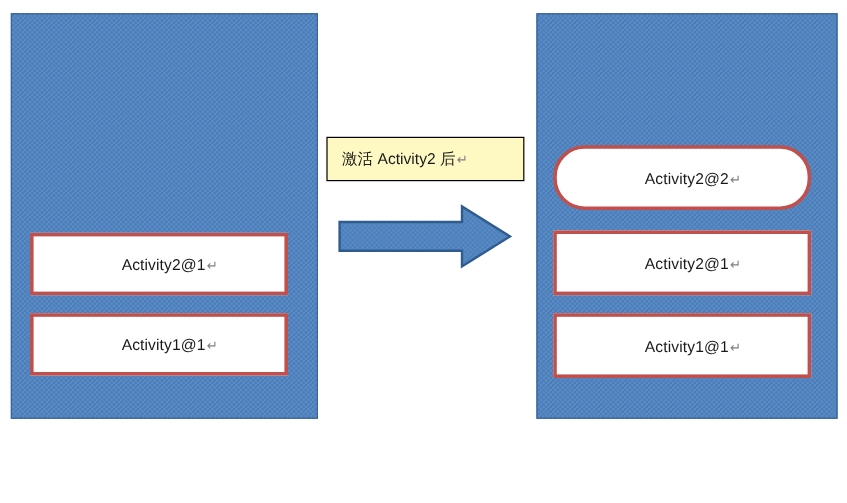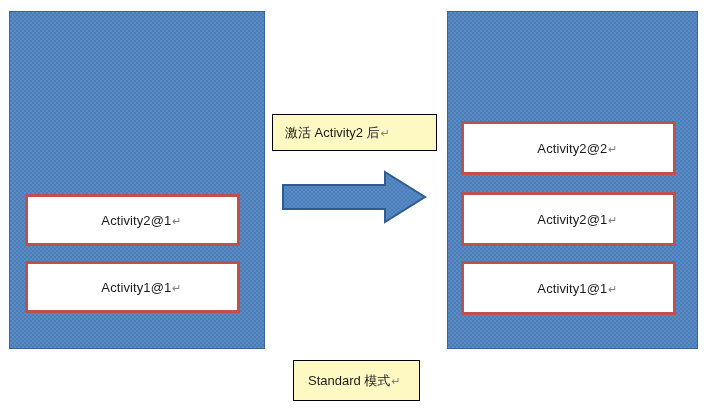--- a/index.html
+++ b/index.html
@@ -70,21 +70,21 @@
     font-size: 11px;
     padding-left: 1px;
     vertical-align: baseline;
   }
 
   
   #left-box-activity2-1 { left: 25px;  top: 194px; width: 215px; height: 52px; }
   #left-box-activity1-1 { left: 25px;  top: 261px; width: 215px; height: 52px; }
 
   
-  #right-box-activity2-2 { left: 461px; top: 121px; width: 215px; height: 54px; }
+  #right-box-activity2-2 { left: 461px; top: 121px; width: 215px; height: 54px; border-radius: 26px; }
   #right-box-activity2-1 { left: 461px; top: 192px; width: 215px; height: 54px; }
   #right-box-activity1-1 { left: 461px; top: 261px; width: 215px; height: 54px; }
 
   
   .caption-box {
     position: absolute;
     box-sizing: border-box;
     background: #fef9c3;
     border: 1px solid #000000;
     display: flex;
@@ -145,23 +145,20 @@
   </div>
 
   <div class="activity-box" id="right-box-activity1-1">
     <span class="activity-label"><span>Activity1@1</span><span class="pilcrow">↵</span></span>
   </div>
 
   <div class="caption-box" id="caption-activate">
     <span class="caption-text"><span>激活 Activity2 后</span><span class="pilcrow">↵</span></span>
   </div>
 
-  <div class="caption-box" id="caption-mode">
-    <span class="caption-text"><span>Standard 模式</span><span class="pilcrow">↵</span></span>
-  </div>
 
   <svg id="transition-arrow" viewBox="0 0 146 56">
     <defs>
       <pattern id="arrowTex" width="4" height="4" patternUnits="userSpaceOnUse">
         <rect width="4" height="4" fill="#4a7ebb"></rect>
         <rect width="2" height="2" x="0" y="0" fill="#5b8bc4"></rect>
         <rect width="2" height="2" x="2" y="2" fill="#5b8bc4"></rect>
       </pattern>
     </defs>
     <polygon points="2,16 104,16 104,3 144,28 104,53 104,40 2,40" fill="url(#arrowTex)" stroke="#2f5party" stroke-width="2" style="stroke:#2f5b8e"></polygon>

